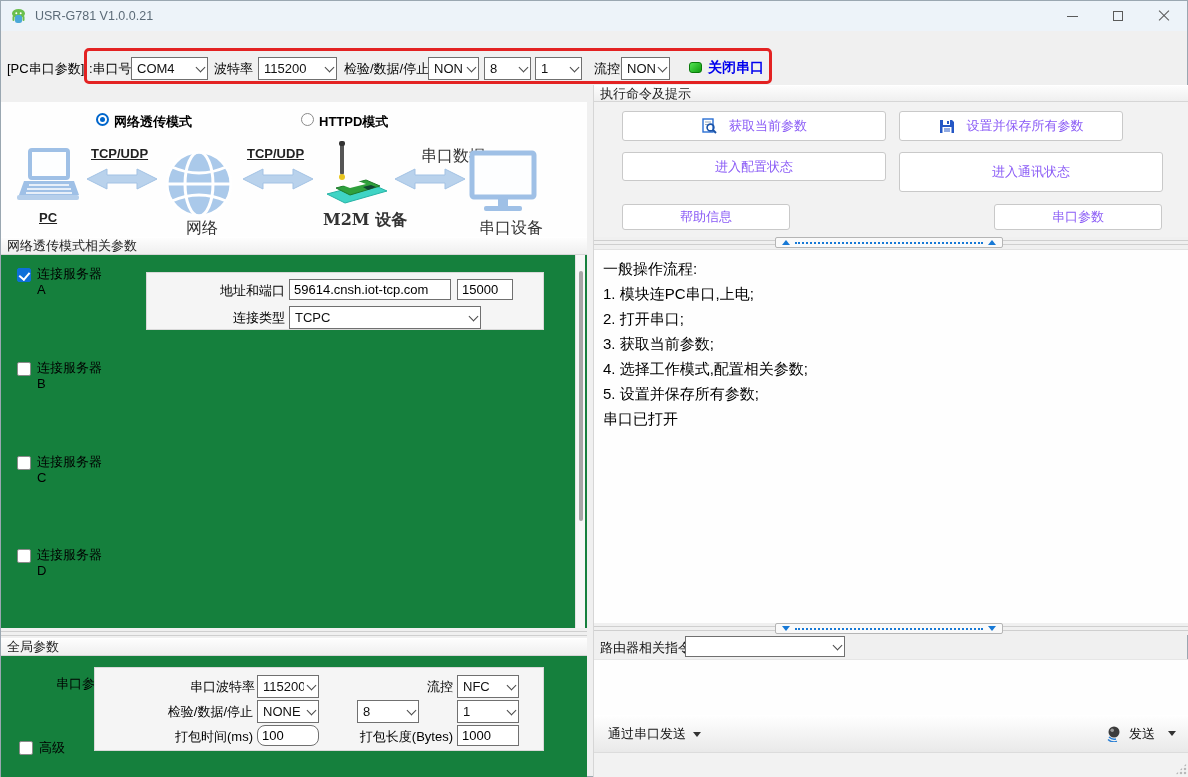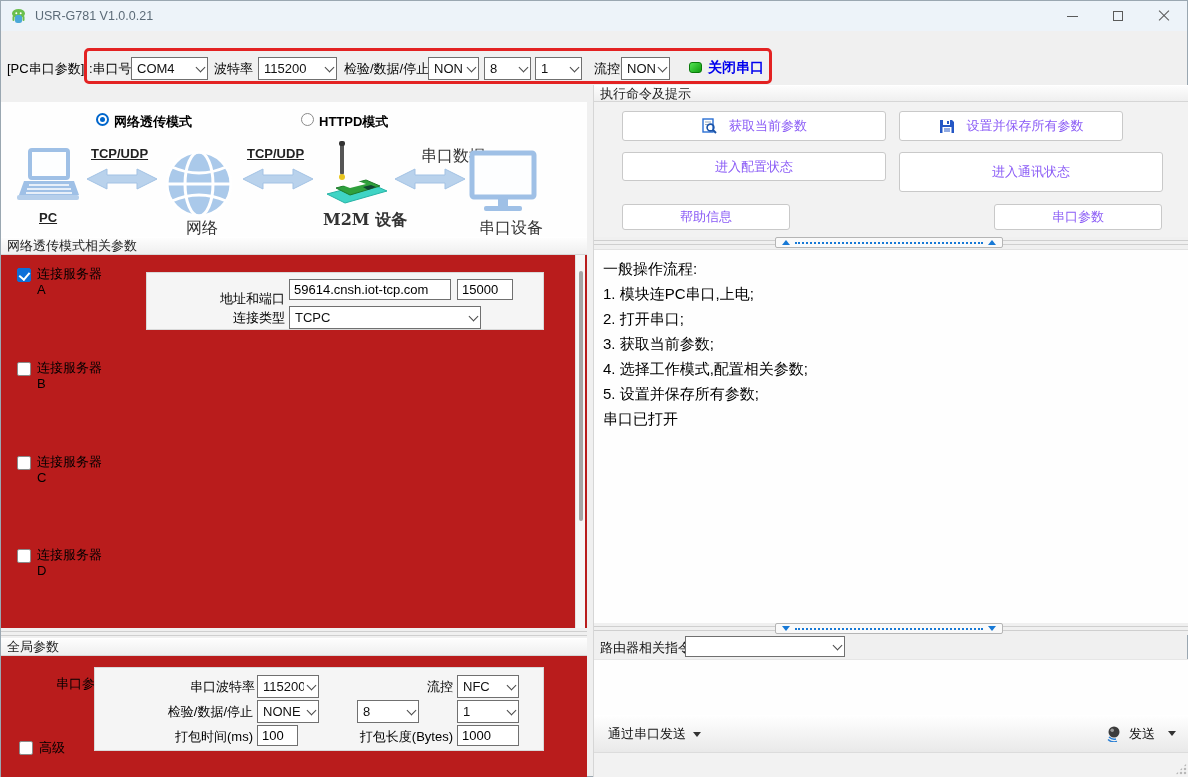--- a/index.html
+++ b/index.html
@@ -32,21 +32,21 @@
   .chev::after { content:""; width:6px; height:6px; border-right:1.3px solid #4a4a4a; border-bottom:1.3px solid #4a4a4a; transform:rotate(45deg); margin-top:-3px; }
   .redbox { position:absolute; left:83px; top:-3px; width:688px; height:36px; border:3px solid #e32222; border-radius:5px; pointer-events:none; }
   .led { position:absolute; left:688px; top:11px; width:13px; height:11px; border-radius:3px; background:linear-gradient(135deg,#54e354,#0f9c0f); border:1px solid #0a7a0a; }
   .close-link { position:absolute; left:707px; top:8px; color:#0000ee; font-weight:bold; font-size:14px; }
 
   
   .sect { position:absolute; background:linear-gradient(#fdfdfd,#efefef); border-top:1px solid #ffffff; border-bottom:1px solid #d6d6d6; display:flex; align-items:center; padding-left:6px; color:#222; }
 
   
   .panel-white { position:absolute; background:#fefefe; }
-  .panel-grey { position:absolute; background:#b91c1c; }
+  .panel-grey { position:absolute; background:#15803d; }
   .group { position:absolute; border:1px solid #d9d9d9; background:#f5f5f5; }
 
   .radio { position:absolute; width:13px; height:13px; border-radius:50%; background:#fff; }
   .radio.sel { border:2px solid #0066cc; } .radio.sel::after { content:""; position:absolute; left:2px; top:2px; width:5px; height:5px; border-radius:50%; background:#0066cc; }
   .radio.unsel { border:1px solid #8a8a8a; }
   .rlabel { position:absolute; font-weight:bold; color:#000; }
 
   .cb { position:absolute; width:14px; height:14px; border:1px solid #8a8a8a; background:#fff; border-radius:2px; }
   .cb.checked { background:#0d6fd8; border-color:#0d6fd8; }
   .cb.checked::after { content:""; position:absolute; left:3px; top:1px; width:5px; height:8px; border-right:2px solid #fff; border-bottom:2px solid #fff; transform:rotate(40deg); }
@@ -206,21 +206,21 @@
     <span class="diag-label-cn" style="left:478px;top:116px">串口设备</span>
   </div>
 
   <div class="sect" style="left:0;top:236px;width:586px;height:18px">网络透传模式相关参数</div>
 
   <div class="panel-grey" style="left:0;top:254px;width:586px;height:373px">
     <span class="cb checked" style="left:16px;top:13px"></span>
     <span class="cblabel" style="left:36px;top:11px">连接服务器</span>
     <span class="cblabel" style="left:36px;top:27px">A</span>
     <div class="group" style="left:145px;top:17px;width:398px;height:58px">
-      <span class="flabel" style="left:58px;top:17px;width:80px">地址和端口</span>
+      <span class="flabel" style="left:58px;top:9px;width:80px">地址和端口</span>
       <input class="tin" style="left: 142px; top: 6px; width: 162px;" value="59614.cnsh.iot-tcp.com">
       <input class="tin" style="left: 310px; top: 6px; width: 56px;" value="15000">
       <span class="flabel" style="left:74px;top:36px;width:64px">连接类型</span>
       <div class="combo" style="left:142px;top:33px;width:192px">
         <span class="combo-val">TCPC</span>
           <span class="chev"></span>
       </div>
     </div>
 
     <span class="cb" style="left:16px;top:107px"></span>
@@ -264,21 +264,21 @@
       </div>
       <div class="combo" style="left:262px;top:32px;width:62px">
         <span class="combo-val">8</span>
           <span class="chev"></span>
       </div>
       <div class="combo" style="left:362px;top:32px;width:62px">
         <span class="combo-val">1</span>
           <span class="chev"></span>
       </div>
       <span class="flabel" style="left:58px;top:60px;width:100px">打包时间(ms)</span>
-      <input class="tin" style="left: 162px; top: 57px; width: 41px;" value="100">
+      <input class="tin" style="left: 162px; top: 57px; width: 62px; border-radius: 8px;" value="100">
       <span class="flabel" style="left:230px;top:60px;width:128px">打包长度(Bytes)</span>
       <input class="tin" style="left: 362px; top: 57px; width: 62px;" value="1000">
     </div>
     <span class="cb" style="left:18px;top:85px"></span>
     <span class="cblabel" style="left:38px;top:84px">高级</span>
   </div>
 
   <div style="position:absolute;left:592px;top:84px;width:596px;height:693px;border-left:1px solid #d6d6d6">
     <div class="sect" style="left:0;top:0;width:596px;height:17px">执行命令及提示</div>
     <div class="panel-grey" style="left:0;top:17px;width:596px;height:135px;background:#f2f2f2"></div>

